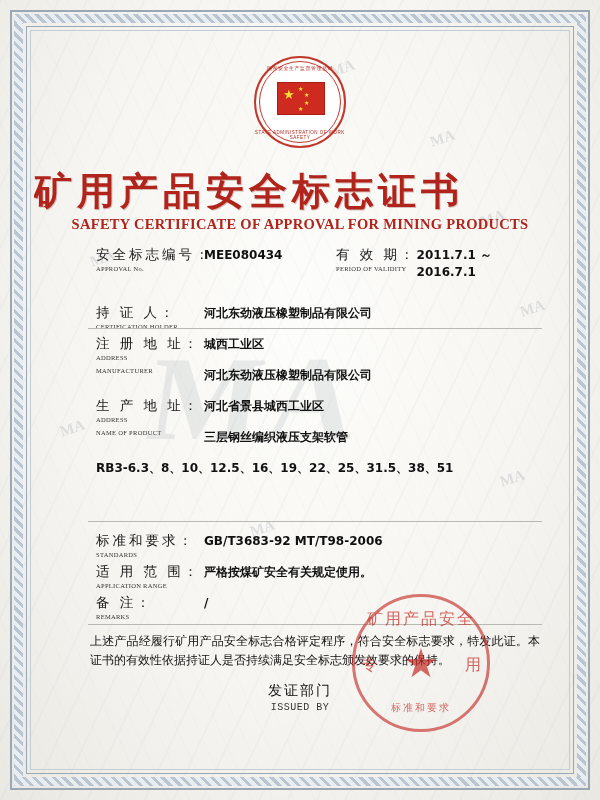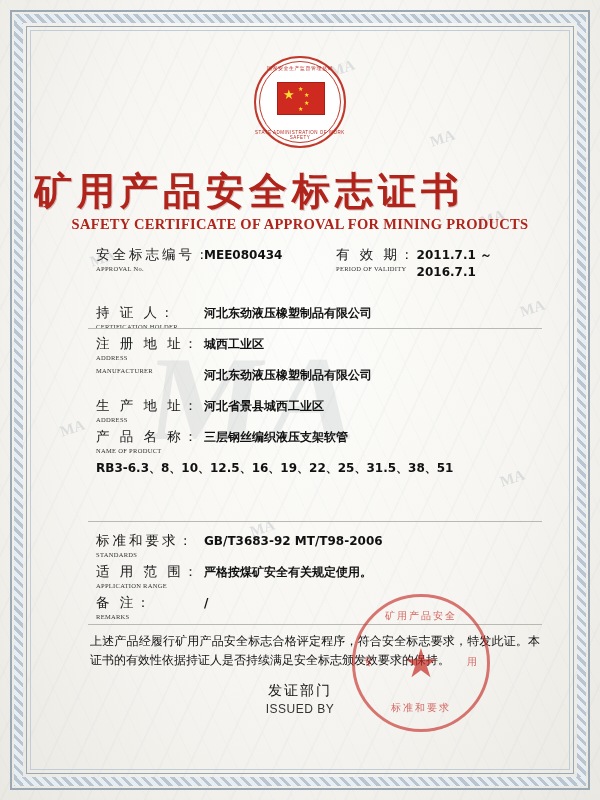--- a/index.html
+++ b/index.html
@@ -249,24 +249,24 @@
     top: 648px;
     text-align: center;
   }
   .issued .cn {
     font-size: 14px;
     color: #111;
     letter-spacing: 2px;
     font-family: "DejaVu Sans", sans-serif;
   }
   .issued .en {
-    font-size: 12px;
+    font-size: 10px;
     color: #333;
     letter-spacing: 0.5px;
-    font-family: Liberation Sans, sans-serif;
+    font-family: Liberation Mono, monospace;
     margin-top: 2px;
   }
   .issue-date {
     position: absolute;
     left: 0; right: 0;
     top: 686px;
     text-align: center;
     font-size: 12.5px;
     color: #111;
     font-family: "DejaVu Sans", sans-serif;
@@ -290,21 +290,21 @@
     transform: translate(-50%,-50%);
     color: rgba(196,36,30,0.8);
     font-size: 40px;
     line-height: 40px;
   }
   .seal-txt {
     position: absolute;
     left: 0; right: 0;
     text-align: center;
     color: rgba(196,36,30,0.8);
-    font-size: 10px;
+    font-size: 16px;
     letter-spacing: 2px;
     font-family: "DejaVu Sans", sans-serif;
   }
   .seal-txt.top { top: 12px; }
   .seal-txt.bottom { bottom: 14px; font-size: 10px; }
   .seal-txt.left { top: 58px; left: 6px; right: auto; width: 16px; }
   .seal-txt.right { top: 58px; right: 6px; left: auto; width: 16px; }
 </style>
 </head>
 <body>
@@ -391,21 +391,20 @@
       <div class="row">
         <div class="lab">
           <span class="cn">生 产 地 址：</span>
           <span class="en">ADDRESS</span>
         </div>
         <div class="val">河北省景县城西工业区</div>
       </div>
 
       <div class="row">
         <div class="lab">
-          <span class="cn">产 品 名 称：</span>
           <span class="en">NAME OF PRODUCT</span>
         </div>
         <div class="val">三层钢丝编织液压支架软管</div>
       </div>
 
       <div class="row" style="min-height:42px;">
         <div class="val">RB3-6.3、8、10、12.5、16、19、22、25、31.5、38、51</div>
       </div>
     </div>
 

